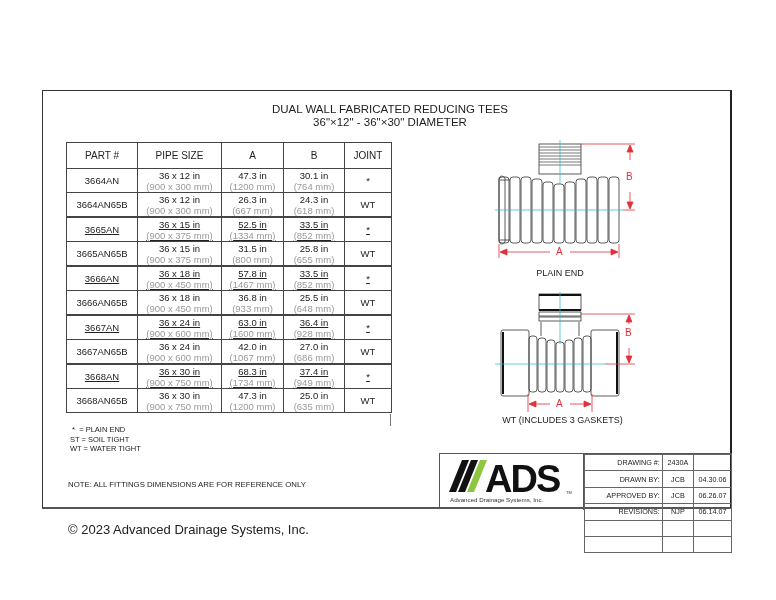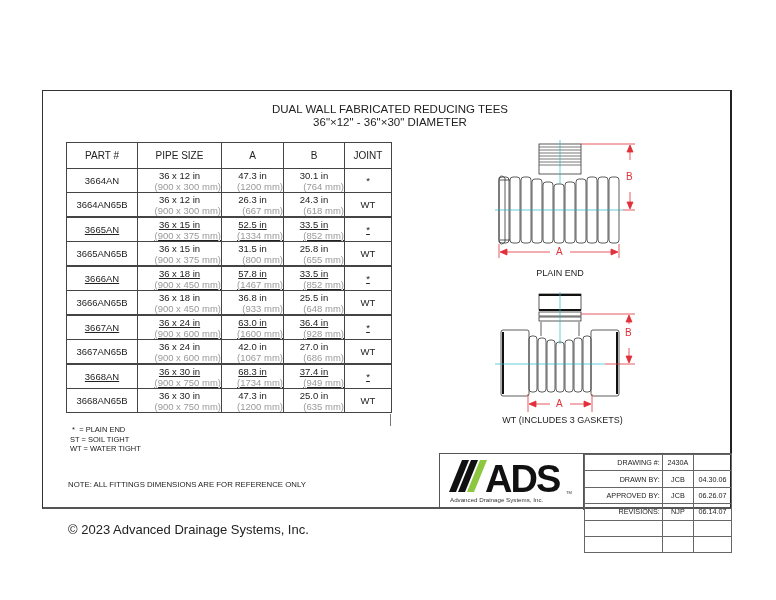--- a/index.html
+++ b/index.html
@@ -8,21 +8,21 @@
   .frame { position:absolute; left:42px; top:90px; width:690px; height:419px;
            border-left:1px solid #333; border-top:1px solid #333; border-right:2px solid #222; border-bottom:2px solid #555; box-sizing:border-box; }
   .title { position:absolute; left:240px; top:103px; width:300px; text-align:center;
            font-size:11.5px; line-height:13px; color:#222; }
   table.parts { position:absolute; left:66px; top:142px; border-collapse:collapse;
            font-size:9.5px; text-align:center;border-radius:10px; }
   table.parts td, table.parts th { border:1px solid #444; padding:0; font-weight:normal; }
   table.parts th { height:25px; font-size:10px; }
   table.parts td { height:23px; line-height:11px; }
   table.parts tr.grp td { border-top:2px double #444;text-decoration:underline; }
-  .mm { color:#999;text-align:right; }
+  .mm { color:#999; }
   .c1 { width:70px; } .c2 { width:83px; } .c3 { width:61px; } .c4 { width:60px; } .c5 { width:46px; }
   .tbl-tail { position:absolute; left:390px; top:414px; width:1px; height:12px; background:#777; }
   .legend { position:absolute; left:70px; top:425px; font-size:7.5px; line-height:9.5px; }
   .note { position:absolute; left:68px; top:480px; font-size:7.8px; }
   .copy { position:absolute; left:68px; top:498px; font-size:13px;margin-top:24px; }
   .caption { position:absolute; font-size:9px; text-align:center; }
   .tblock { position:absolute; left:439px; top:453px; width:293px; height:56px; border-top:1px solid #555; border-left:1px solid #555; box-sizing:border-box; }
   .logo { position:absolute; left:0; top:0; width:143px; height:56px; border-right:1px solid #555; }
   .logo-sub { position:absolute; left:10px; top:42px; font-size:6.2px; color:#333; }
   table.rev { position:absolute; left:144px; top:0; border-collapse:collapse; font-size:7.2px; }

